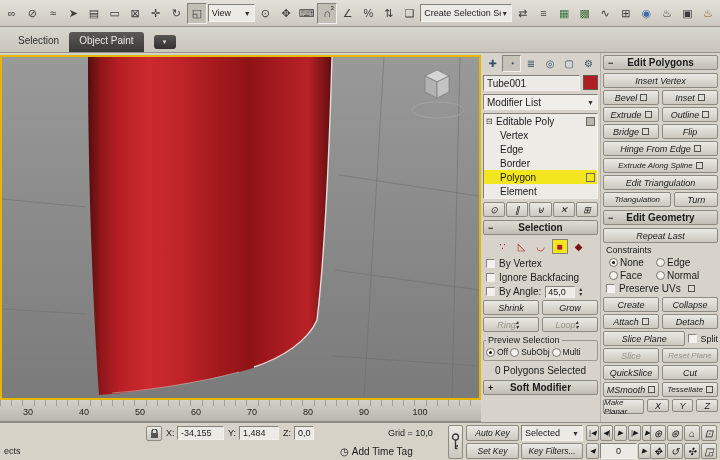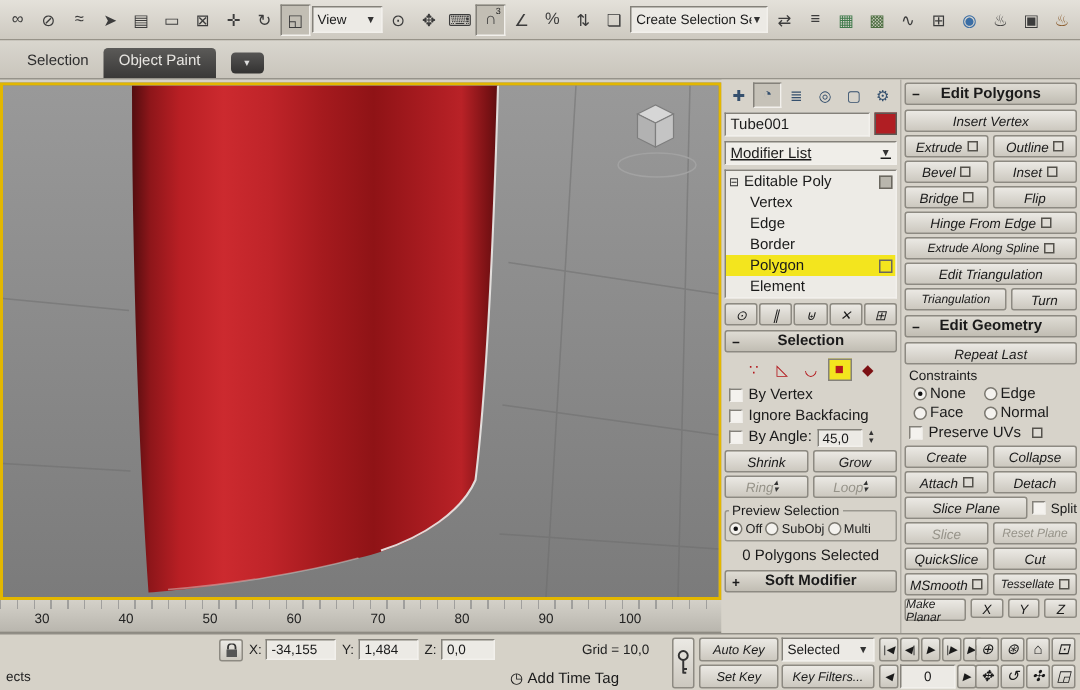--- a/index.html
+++ b/index.html
@@ -48,21 +48,21 @@
   #cmdpanel .vsep { position:absolute; left:119px; top:0; width:1px; height:100%; background:#b3b0a7; }
   #col1 { position:absolute; left:2px; top:2px; width:115px; }
   #col2 { position:absolute; left:122px; top:2px; width:115px; }
   .cp-tabs { display:flex; height:17px; margin-bottom:3px; }
   .cptab { flex:1; font-size:10px; display:flex; align-items:center; justify-content:center; color:#35506e;
            border:1px solid transparent; }
   .cptab.active { background:#c6c2b8; border-color:#84817a #f2f0ec #f2f0ec #84817a; }
   .name-row { display:flex; gap:3px; height:16px; margin-bottom:3px; }
   .name-field { flex:1; display:flex; align-items:center; padding:0 3px; font-size:10px; }
   .swatch { width:15px; height:15px; background:#b01e23; border:1px solid #5c5954; }
-  .modlist { height:16px; display:flex; align-items:center; justify-content:space-between; padding:0 3px; margin-bottom:3px; background:#f0eee9;text-decoration:underline; }
+  .modlist { height:16px; display:flex; align-items:center; justify-content:space-between; padding:0 3px; margin-bottom:3px; background:#f0eee9; }
   #stack { height:86px; background:#edebe6; border:1px solid; border-color:#84817a #f2f0ec #f2f0ec #84817a;
            margin-bottom:3px; overflow:hidden; }
   .stk { height:14px; display:flex; align-items:center; padding:0 2px; font-size:10px; }
   .stk .exp { width:10px; font-size:8px; color:#333; }
   .stk.child { padding-left:16px; }
   .stk.selhl { background:#f3e51e; }
   .stk .rbox { margin-left:auto; width:9px; height:9px; border:1px solid #6a675f; background:#b9b6ad; }
   .stk .rbox.yellow { background:#f3e51e; }
   .stack-tools { display:flex; gap:1px; height:15px; margin-bottom:3px; }
   .stack-tools .btn { flex:1; font-size:9px; }
@@ -326,35 +326,35 @@
     <div id="col2">
       <div class="rohead" style="margin-top:0">
         <span class="pm">−</span>
         <span>Edit Polygons</span>
       </div>
       <div class="prow">
           <div class="btn">Insert Vertex</div>
         </div>
       <div class="prow">
         <div class="btn">
+            <span>Bevel</span>
+            <span class="sbox"></span>
+          </div>
+        <div class="btn">
+            <span>Inset</span>
+            <span class="sbox"></span>
+          </div>
+      </div>
+      <div class="prow">
+        <div class="btn">
             <span>Extrude</span>
             <span class="sbox"></span>
           </div>
         <div class="btn">
             <span>Outline</span>
-            <span class="sbox"></span>
-          </div>
-      </div>
-      <div class="prow">
-        <div class="btn">
-            <span>Bevel</span>
-            <span class="sbox"></span>
-          </div>
-        <div class="btn">
-            <span>Inset</span>
             <span class="sbox"></span>
           </div>
       </div>
       <div class="prow">
         <div class="btn">
             <span>Bridge</span>
             <span class="sbox"></span>
           </div>
         <div class="btn">Flip</div>
       </div>
@@ -454,21 +454,21 @@
           <path d="M2,4 V2.5 A2.5,2.5 0 0 1 7,2.5 V4" fill="none" stroke="#333" stroke-width="1.2"></path>
           <rect x="1" y="4" width="7" height="5" fill="#555"></rect>
         </svg>
     </div>
 
     <span class="abs slabel" style="left:166px;top:5px">X:</span>
     <div class="abs sfield sunken" style="left:177px;top:3px;width:47px">-34,155</div>
     <span class="abs slabel" style="left:228px;top:5px">Y:</span>
     <div class="abs sfield sunken" style="left:239px;top:3px;width:40px">1,484</div>
     <span class="abs slabel" style="left:283px;top:5px">Z:</span>
-    <div class="abs sfield sunken" style="left:294px;top:3px;width:36px">0,0</div>
+    <div class="abs sfield sunken" style="left:294px;top:3px;width:20px">0,0</div>
 
     <span class="abs slabel" style="left:388px;top:5px">Grid = 10,0</span>
 
     <div class="abs" style="left:340px;top:23px;display:flex;align-items:center;gap:3px">
       <span>◷</span>
       <span>Add Time Tag</span>
     </div>
 
     <div class="abs btn" style="left:448px;top:2px;width:15px;height:34px">
       <svg width="9" height="18" viewBox="0 0 9 18">

